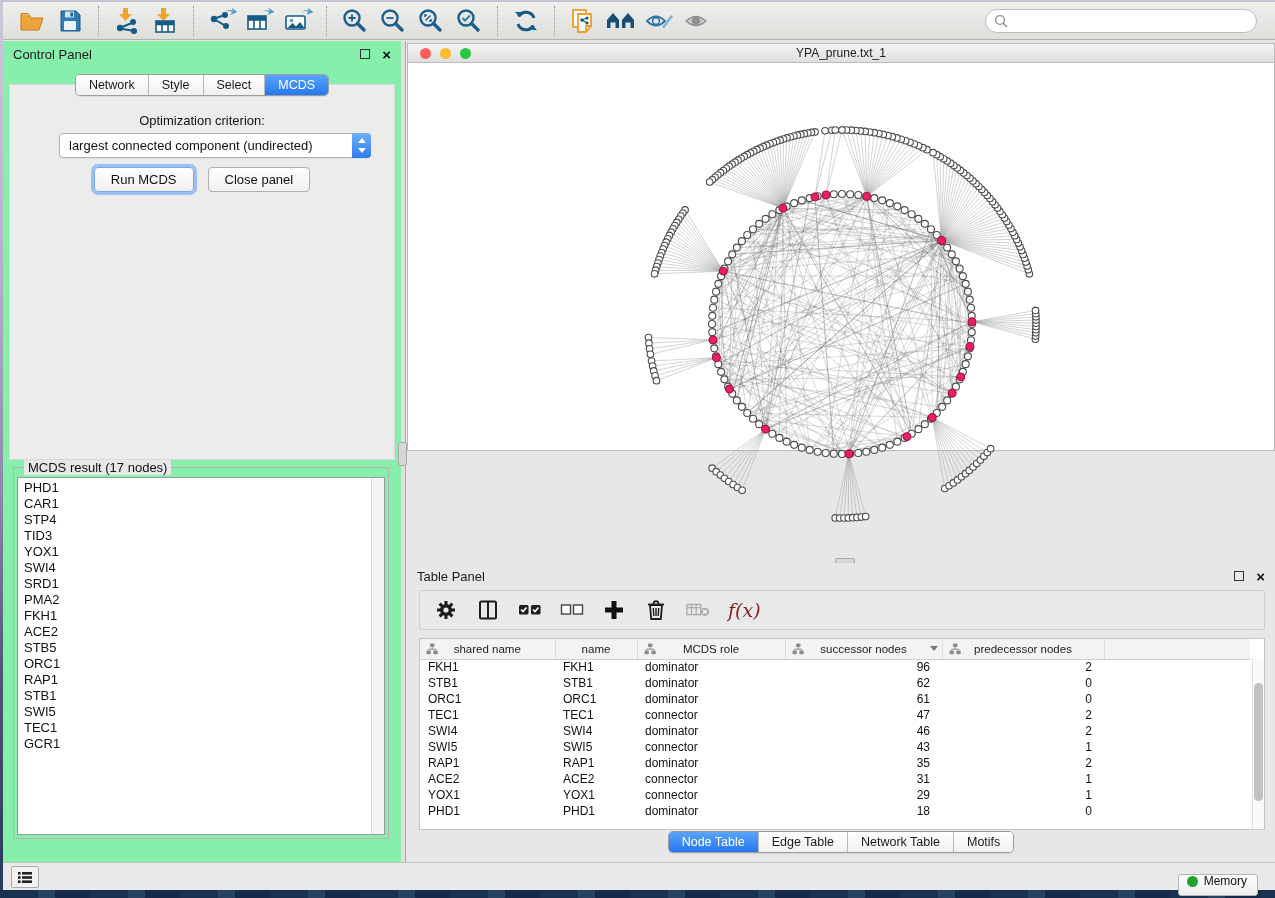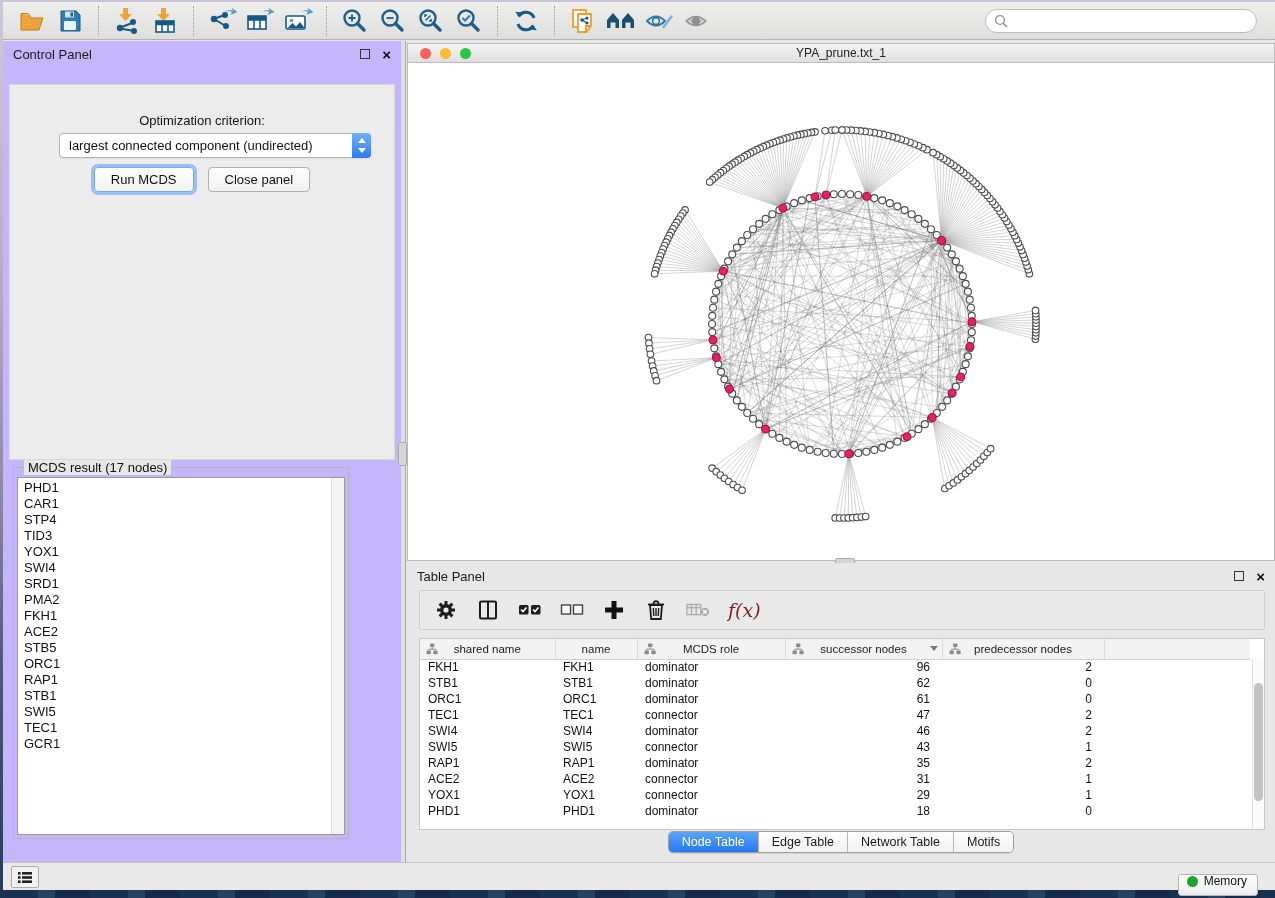--- a/index.html
+++ b/index.html
@@ -20,21 +20,21 @@
     background:linear-gradient(#efefed,#dededb); border-bottom:1px solid #b2b2b2;
     display:flex; align-items:center; padding-left:10px; }
   .tb-icon { width:32px; height:30px; display:flex; align-items:center; justify-content:center; margin:0 3px; }
   .tb-sep { height:30px; border-left:1px dotted #999; margin:0 9px; }
   .searchbox { position:absolute; right:18px; top:7px; width:272px; height:24px;
     background:#fff; border:1px solid #bdbdbd; border-radius:12px; display:flex; align-items:center; padding-left:8px; }
   .searchbox input { border:none; outline:none; flex:1; font-size:12px; background:transparent; margin-left:5px; }
 
   
   .control-panel { position:absolute; left:0; top:39px; width:398px; bottom:28px;
-    background:#c4b5fd; }
+    background:#86efac; }
   .panel-hdr { position:relative; height:26px; display:flex; align-items:center; padding:0 10px;
     font-size:13px; color:#1a1a1a; }
   .panel-hdr .spacer { flex:1; }
   .float-btn { width:10px; height:10px; border:1.5px solid #333; margin-right:12px; cursor:pointer; }
   .close-btn { font-size:15px; font-weight:bold; color:#111; line-height:1; cursor:pointer; }
   .seg-bar { position:absolute; left:0; right:0; display:flex; justify-content:center; }
   .seg { display:inline-flex; border:1px solid #9d9d9d; border-radius:5px; overflow:hidden;
     background:#fff; box-shadow:0 1px 1px rgba(0,0,0,.08); }
   .seg .seg-item { padding:3px 13px; font-size:12.5px; color:#1a1a1a; background:linear-gradient(#fefefe,#f1f1f1);
     border-right:1px solid #b9b9b9; cursor:pointer; white-space:nowrap; }
@@ -51,38 +51,38 @@
   .criterion .stepper { width:19px; height:25px; margin-right:-1px; border-radius:0 4px 4px 0;
     background:linear-gradient(#6fb0f9,#2e7cf0); position:relative; }
   .criterion .stepper::before, .criterion .stepper::after { content:""; position:absolute; left:5.5px;
     border-left:4px solid transparent; border-right:4px solid transparent; }
   .criterion .stepper::before { top:5px; border-bottom:5px solid #fff; }
   .criterion .stepper::after { bottom:5px; border-top:5px solid #fff; }
   .btn-row { position:absolute; left:0; right:0; top:126px; display:flex; justify-content:center; gap:14px; }
   .aq-btn { height:25px; padding:0 16px; font-size:13px; color:#111; background:linear-gradient(#ffffff,#f0f0f0);
     border:1px solid #b0b0b0; border-radius:4px; cursor:pointer; }
   .aq-btn.focused { box-shadow:0 0 0 3px rgba(110,168,250,.65); border-color:#7aa8e8;text-align:center; }
-  .groupbox { position:absolute; left:10px; top:426px; width:336px; height:372px;
+  .groupbox { position:absolute; left:10px; top:426px; width:376px; height:372px;
     border:1px solid #b5b5b5; }
   .groupbox .gb-title { position:absolute; left:10px; top:-8px; background:#e7e7e7; padding:0 4px;
     font-size:13px; color:#111; }
   .mcds-list { position:absolute; left:3px; top:9px; right:3px; bottom:3px; background:#fff;
     border:1px solid #9a9a9a; overflow:hidden; }
   .mcds-list .items { position:absolute; left:6px; top:2px; right:16px; font-size:13px; line-height:16px; color:#111; }
   .mcds-list .vtrack { position:absolute; right:0; top:0; bottom:0; width:13px; background:#f4f4f4; border-left:1px solid #ddd; }
 
   
   .v-divider { position:absolute; left:398px; top:39px; width:5px; bottom:28px; background:#e0e0e0; border-right:1px solid #a8a8a8; }
   .v-grip { position:absolute; left:395px; top:440px; width:9px; height:24px; background:#d6d6d6;
     border:1px solid #aaa; border-radius:2px; }
 
   
   .right-col { position:absolute; left:404px; top:39px; right:0; bottom:28px; }
 
-  .network-view { position:absolute; left:0; top:2px; right:0; height:518px; background:#22c55e;
+  .network-view { position:absolute; left:0; top:2px; right:0; height:408px; background:#22c55e;
     border:1px solid #b9b9b9; }
   .net-titlebar { position:relative; height:19px; background:linear-gradient(#f4f4f4,#dfdfdf);
     border-bottom:1px solid #bcbcbc; display:flex; align-items:center; }
   .tl { width:11px; height:11px; border-radius:50%; margin-left:9px; }
   .tl.red { background:#ff5f57; margin-left:12px; } .tl.yellow { background:#febc2e; } .tl.green { background:#28c840; }
   .net-title { position:absolute; left:0; right:0; text-align:center; font-size:12px; color:#222; }
   .net-canvas { position:absolute; left:0; top:19px; right:0; bottom:0; background:#fff; }
 
   .h-grip { position:absolute; left:428px; top:517px; width:20px; height:6px; background:#d6d6d6; border:1px solid #aaa; border-radius:2px; }
 
@@ -272,20 +272,28 @@
   </div>
 
   <div class="control-panel">
     <div class="panel-hdr">
       <span>Control Panel</span>
       <span class="spacer"></span>
       <span class="float-btn"></span>
       <span class="close-btn">×</span>
     </div>
     <div class="mcds-pane"></div>
+    <div class="seg-bar cp-tabs">
+      <div class="seg" id="cp-tabs">
+          <div class="seg-item">Network</div>
+          <div class="seg-item">Style</div>
+          <div class="seg-item">Select</div>
+          <div class="seg-item active">MCDS</div>
+        </div>
+    </div>
     <div class="opt-label">Optimization criterion:</div>
     <div class="criterion">
       <span class="val">largest connected component (undirected)</span>
       <span class="stepper"></span>
     </div>
     <div class="btn-row">
       <button class="aq-btn focused">Run MCDS</button>
       <button class="aq-btn">Close panel</button>
     </div>
     <div class="groupbox">

